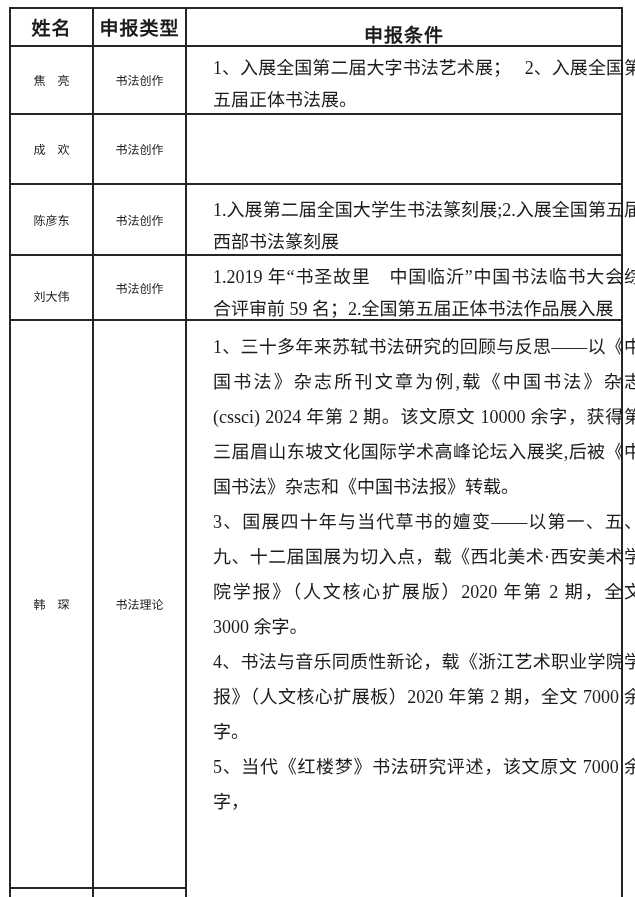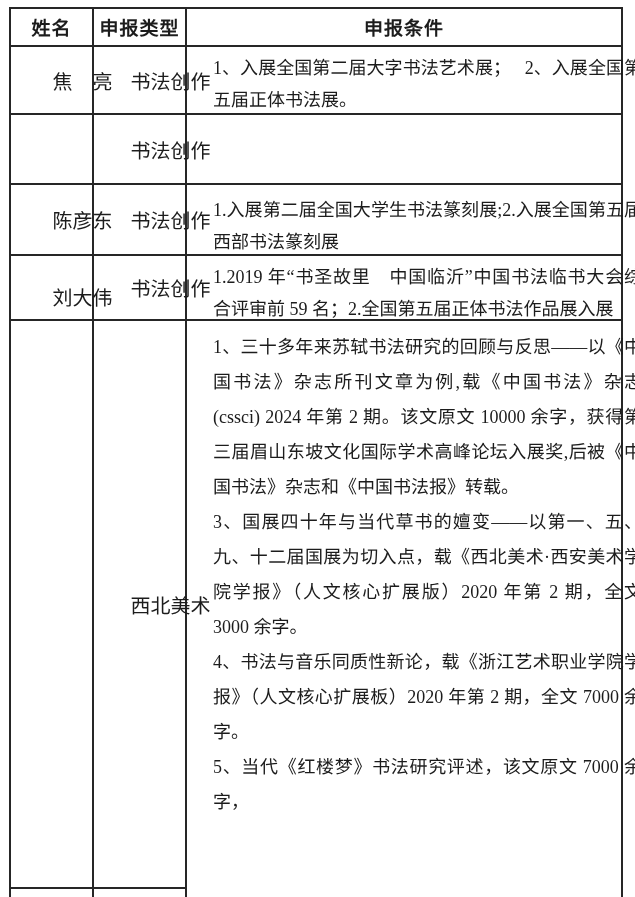--- a/index.html
+++ b/index.html
@@ -27,21 +27,21 @@
   .cell {
     position: absolute;
     display: flex;
     align-items: center;
     justify-content: center;
     text-align: center;
     box-sizing: border-box;
     font-family: Liberation Mono, monospace;
   }
   .hdr { font-weight: bold; font-size: 19px; letter-spacing: 1px; }
-  .name-cell, .type-cell { font-size: 20px; margin-left: 31px; }
+  .name-cell, .type-cell { font-size: 12px; }
   .cond-cell {
     position: absolute;
     left: 176px; width: 461px;
     box-sizing: border-box;
     padding: 5px 6px 0 26px;
     font-size: 18px;
     line-height: 32px;
     text-align: justify;
     text-justify: inter-ideograph;
   }
@@ -60,43 +60,45 @@
   <div class="vline" style="left:174px"></div>
   <div class="hline" style="top:36px"></div>
   <div class="hline" style="top:104px"></div>
   <div class="hline" style="top:174px"></div>
   <div class="hline" style="top:245px"></div>
   <div class="hline" style="top:310px"></div>
   <div class="hline" style="top:878px; right:auto; width:176px"></div>
 
   <div class="cell hdr" style="left:0;   top:0; width:81px;  height:36px">姓名</div>
   <div class="cell hdr" style="left:83px; top:0; width:91px;  height:36px">申报类型</div>
-  <div class="cell hdr" style="left:176px;top:0; width:434px; height:36px">申报条件</div>
+  <div class="cell hdr" style="left:176px;top:7px; width:434px; height:36px">申报条件</div>
 
   <div class="cell name-cell" style="left:0;   top:38px; width:81px; height:66px">焦　亮</div>
   <div class="cell type-cell" style="left:83px; top:38px; width:91px; height:66px">书法创作</div>
   <div class="cond-cell" style="top:38px; height:66px">
     <p>1、入展全国第二届大字书法艺术展；　 2、入展全国第五届正体书法展。</p>
   </div>
 
+  <div class="cell name-cell" style="left:0;   top:106px; width:81px; height:68px">成　欢</div>
   <div class="cell type-cell" style="left:83px; top:106px; width:91px; height:68px">书法创作</div>
 
   <div class="cell name-cell" style="left:0;   top:176px; width:81px; height:69px">陈彦东</div>
   <div class="cell type-cell" style="left:83px; top:176px; width:91px; height:69px">书法创作</div>
   <div class="cond-cell" style="top:180px; height:69px">
     <p>1.入展第二届全国大学生书法篆刻展;2.入展全国第五届西部书法篆刻展</p>
   </div>
 
   <div class="cell name-cell" style="left:0;   top:247px; width:81px; height:80px">刘大伟</div>
   <div class="cell type-cell" style="left:83px; top:247px; width:91px; height:63px">书法创作</div>
   <div class="cond-cell" style="top:247px; height:63px">
     <p>1.2019 年“书圣故里　中国临沂”中国书法临书大会综合评审前 59 名；2.全国第五届正体书法作品展入展</p>
   </div>
 
-  <div class="cell type-cell" style="left:83px; top:312px; width:91px; height:566px">西北美术</div>
+  <div class="cell name-cell" style="left:0;   top:312px; width:81px; height:566px">韩　琛</div>
+  <div class="cell type-cell" style="left:83px; top:312px; width:91px; height:566px">书法理论</div>
   <div class="cond-cell cond-tall" style="top:312px">
     <p>1、三十多年来苏轼书法研究的回顾与反思——以《中国书法》杂志所刊文章为例,载《中国书法》杂志(cssci) 2024 年第 2 期。该文原文 10000 余字，获得第三届眉山东坡文化国际学术高峰论坛入展奖,后被《中国书法》杂志和《中国书法报》转载。</p>
     <p>3、国展四十年与当代草书的嬗变——以第一、五、九、十二届国展为切入点，载《西北美术·西安美术学院学报》（人文核心扩展版）2020 年第 2 期，全文 3000 余字。</p>
     <p>4、书法与音乐同质性新论，载《浙江艺术职业学院学报》（人文核心扩展板）2020 年第 2 期，全文 7000 余字。</p>
     <p>5、当代《红楼梦》书法研究评述，该文原文 7000 余字，</p>
   </div>
 
 </div>
 
 </body></html>

